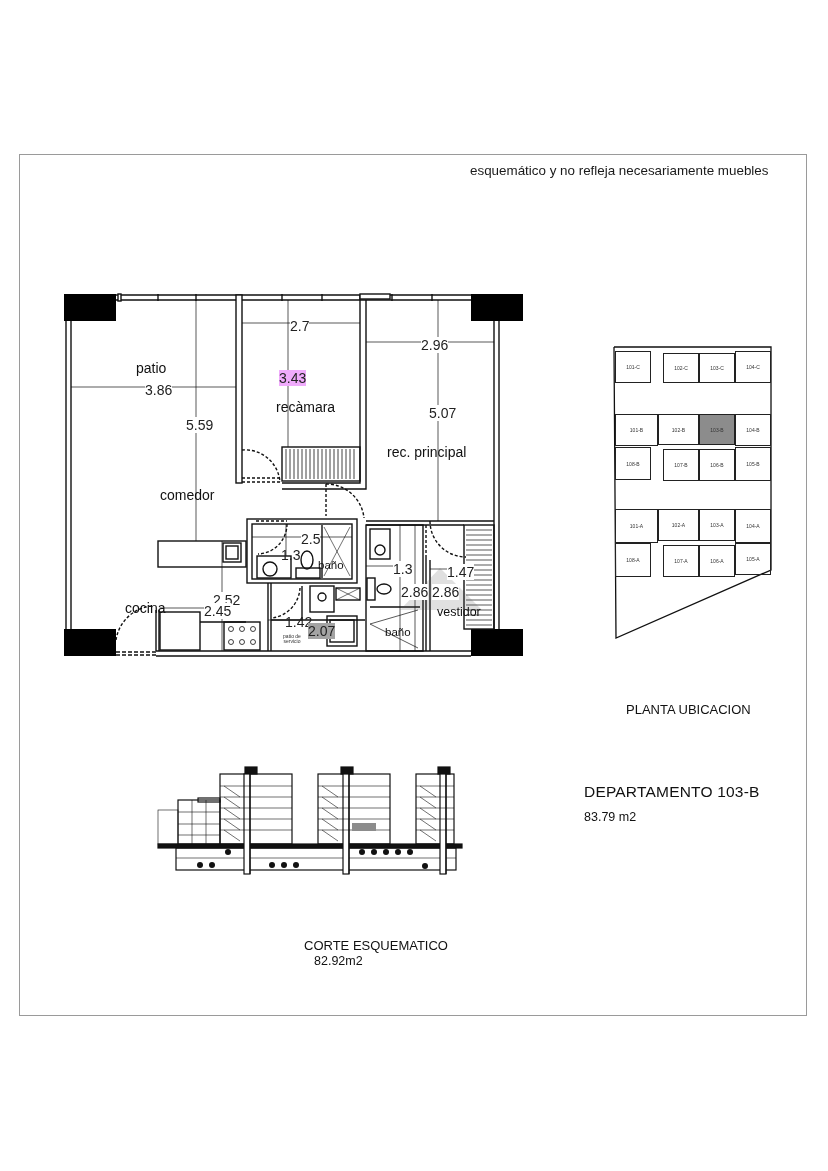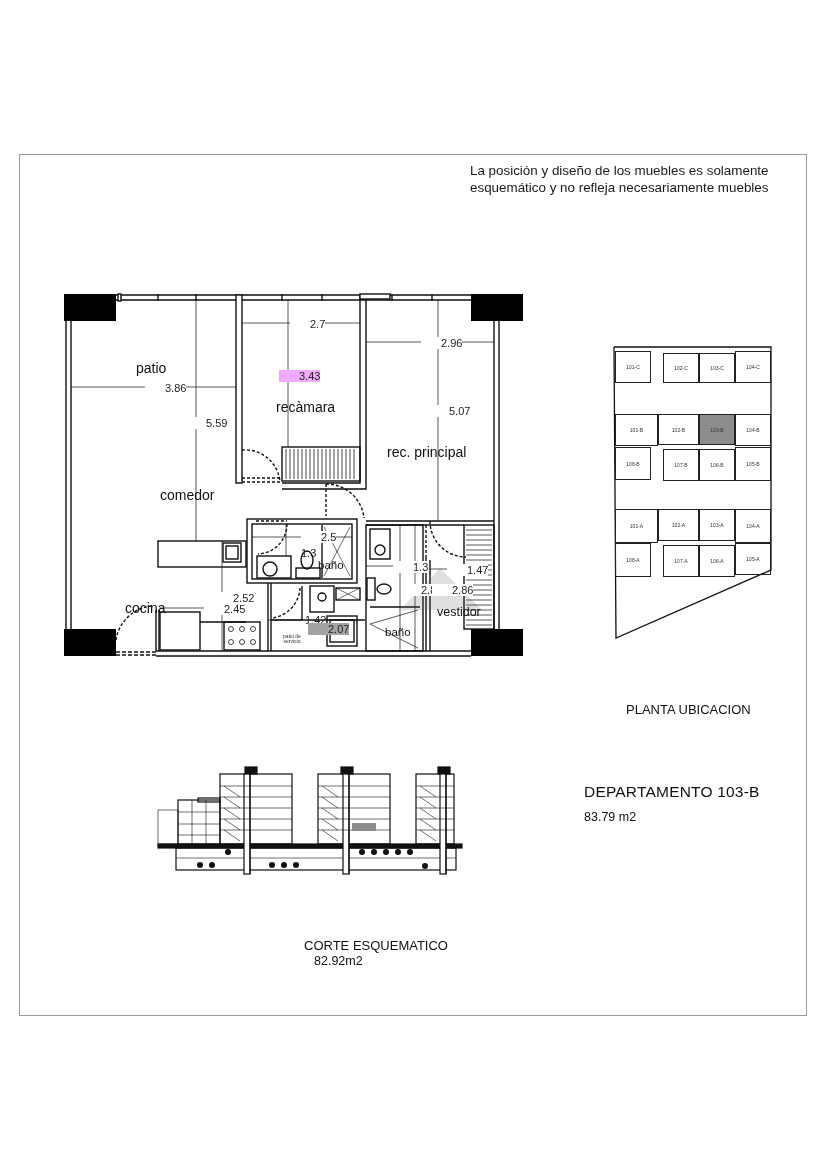--- a/index.html
+++ b/index.html
@@ -3,36 +3,35 @@
 <meta charset="utf-8">
 <style>
   html,body{margin:0;padding:0;background:#fff;}
   body{width:828px;height:1171px;position:relative;overflow:hidden;font-family:"Liberation Sans",sans-serif;color:#111;}
   .frame{position:absolute;left:19px;top:154px;width:788px;height:862px;border:1.5px solid #9a9a9a;box-sizing:border-box;}
   .note{position:absolute;left:470px;top:162px;width:340px;font-size:13.4px;line-height:17px;color:#1a1a1a;}
   .note div{white-space:nowrap;}
   svg{position:absolute;left:0;top:0;}
   .lbl{position:absolute;white-space:nowrap;}
   .room{font-size:14px;color:#111;}
-  .dim{font-size:11px;color:#222;padding-left:20px;}
+  .dim{font-size:14px;color:#222;}
   .tiny{font-size:5px;color:#333;}
   .title-planta{position:absolute;left:626px;top:702px;font-size:13px;}
   .depto{position:absolute;left:584px;top:783px;font-size:15.5px;letter-spacing:0.2px;}
   .depto-area{position:absolute;left:584px;top:810px;font-size:12.5px;}
   .corte{position:absolute;left:304px;top:938px;font-size:13px;}
   .corte-area{position:absolute;left:314px;top:954px;font-size:12.5px;}
   .unit{position:absolute;font-size:5px;color:#333;display:flex;align-items:center;justify-content:center;box-sizing:border-box;}
 </style>
 </head>
 <body>
 
 <div class="frame"></div>
 
 <div class="note">
-  <div>La posición y diseño de los muebles es solamente</div>
   <div>esquemático y no refleja necesariamente muebles</div>
 </div>
 
 <svg width="828" height="1171" viewBox="0 0 828 1171">
   <g stroke="#111" fill="none" stroke-width="1.4">
 
     <rect x="64" y="294" width="52" height="27" fill="#000" stroke="none"></rect>
     <rect x="471" y="294" width="52" height="27" fill="#000" stroke="none"></rect>
     <rect x="64" y="629" width="52" height="27" fill="#000" stroke="none"></rect>
     <rect x="471" y="629" width="52" height="27" fill="#000" stroke="none"></rect>

